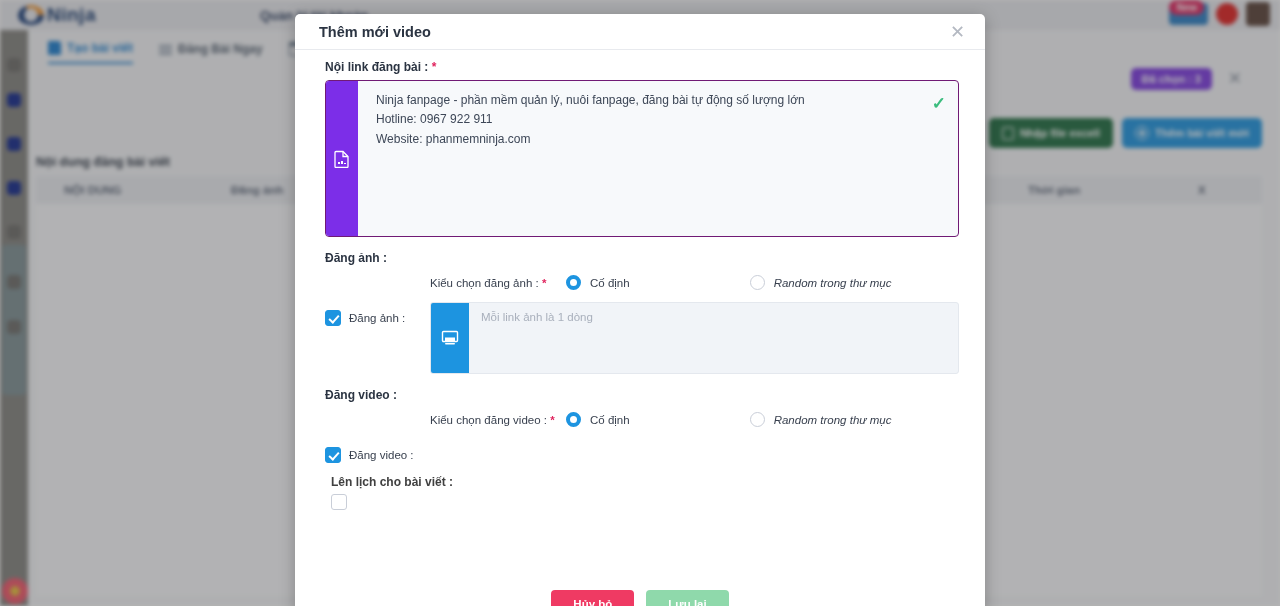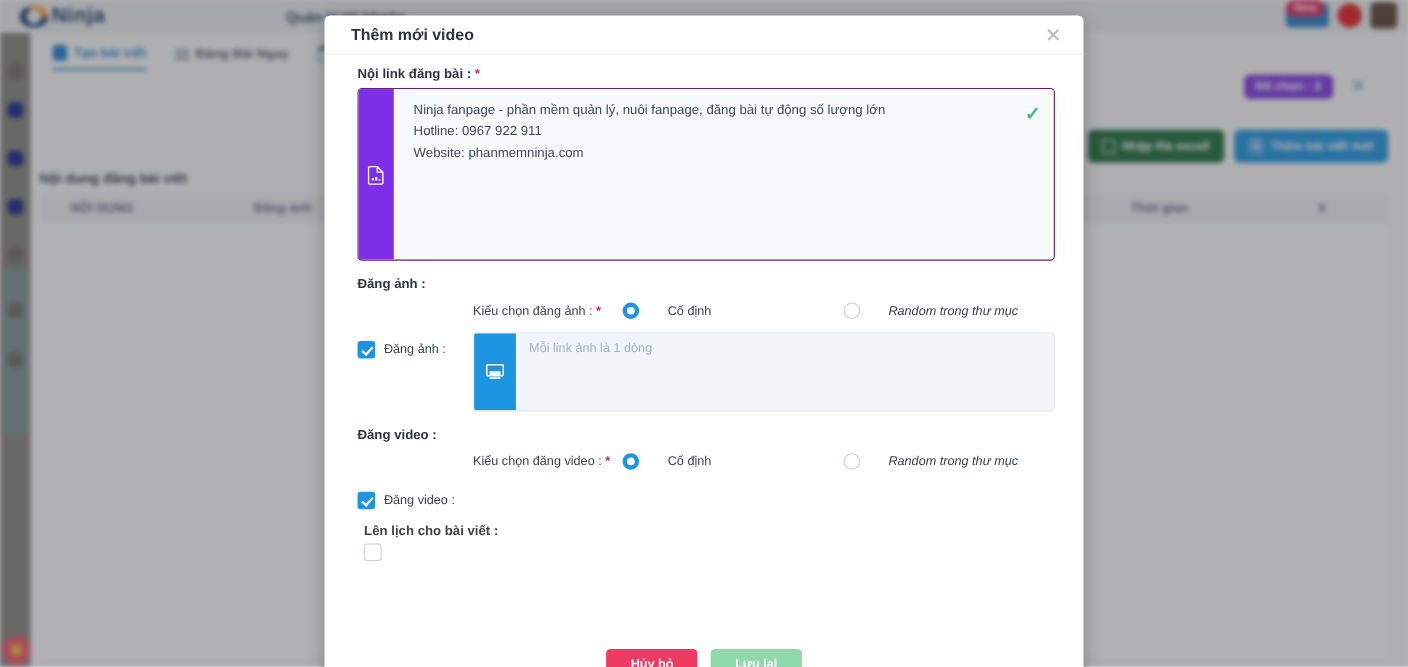--- a/index.html
+++ b/index.html
@@ -208,21 +208,21 @@
 
   .sec-title { font-size: 12px; font-weight: bold; color: #2b3442; }
 
   .radio-row {
     display: flex; align-items: center;
     margin: 10px 0 0 0;
   }
   .radio-caption {
     width: 136px; font-size: 11.5px; color: #39414f; margin-left: 105px;
   }
-  .radio-opt { display: flex; align-items: center; gap: 26px; }
+  .radio-opt { display: flex; align-items: center; gap: 9px; }
   .radio-opt.second { margin-left: 120px; font-style: italic; }
   .rb {
     width: 15px; height: 15px; border-radius: 50%;
     border: 1.5px solid #c9ced8; background: #fff;
     display: inline-block; flex: 0 0 15px;
   }
   .rb.on {
     border: 4px solid #1d94e0; background: #fff;
   }
   .rb-label { font-size: 11.5px; color: #39414f; }

